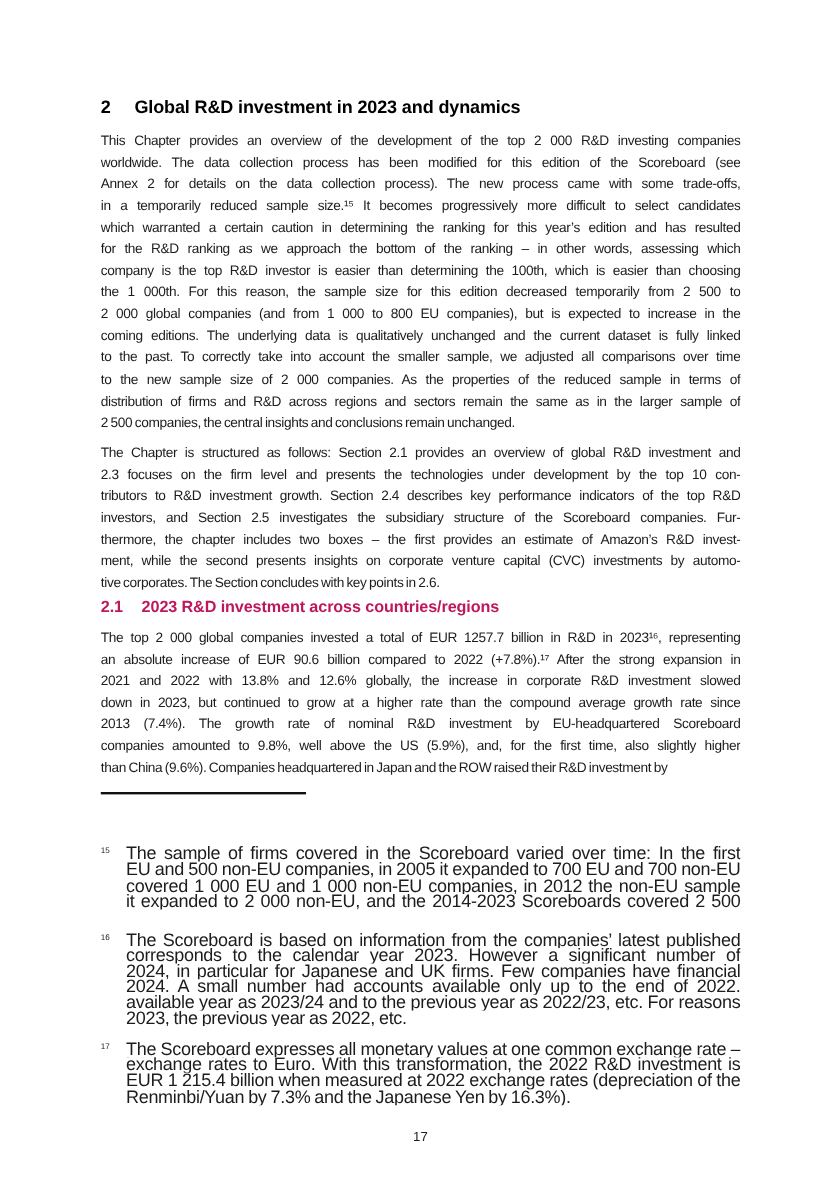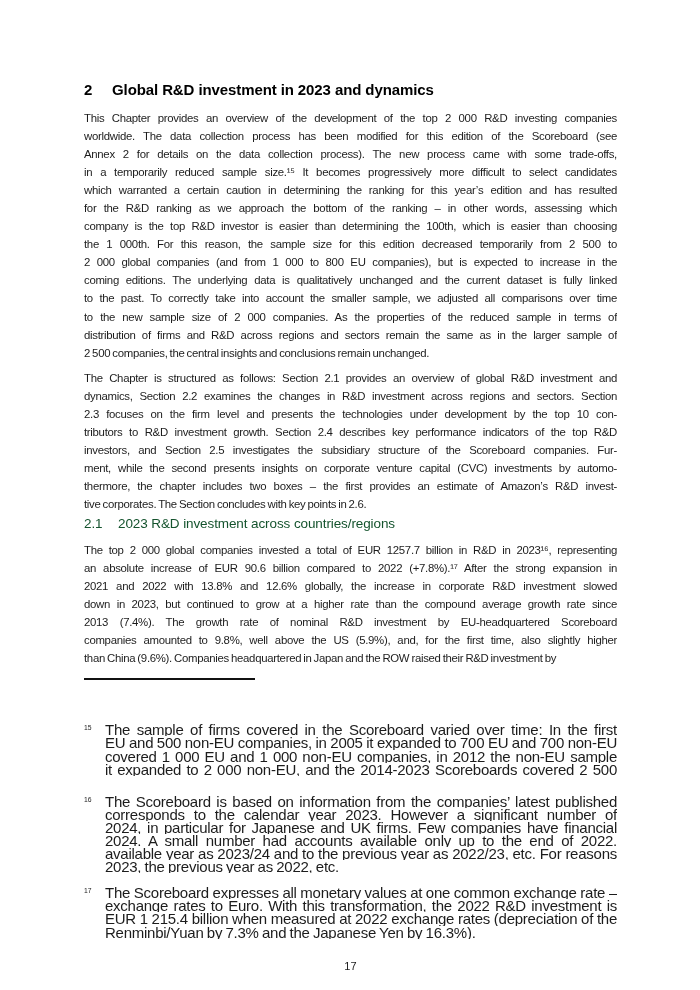--- a/index.html
+++ b/index.html
@@ -16,21 +16,21 @@
   .h1row {
     display:flex;
     font-size:15px; font-weight:bold; color:#000;
     letter-spacing:-0.1px;
     line-height:17px;
     margin:0 0 11px 0;
   }
   .h1row .hnum { width:28px; flex:0 0 28px; }
   .h2row {
     display:flex;
-    font-size:13.5px; font-weight:normal; color:#14532d;
+    font-size:13.5px; font-weight:bold; color:#be185d;
     letter-spacing:-0.1px;
     line-height:17px;
     margin:2px 0 0 0;
   }
   .h2row .hnum { width:34px; flex:0 0 34px; }
   .para {
     font-size:11.4px;
     letter-spacing:-0.3px;
     word-spacing:-0.8px;
   }
@@ -97,26 +97,25 @@
       <div class="tline">2 000 global companies (and from 1 000 to 800 EU companies), but is expected to increase in the</div>
       <div class="tline">coming editions. The underlying data is qualitatively unchanged and the current dataset is fully linked</div>
       <div class="tline">to the past. To correctly take into account the smaller sample, we adjusted all comparisons over time</div>
       <div class="tline">to the new sample size of 2 000 companies. As the properties of the reduced sample in terms of</div>
       <div class="tline">distribution of firms and R&amp;D across regions and sectors remain the same as in the larger sample of</div>
       <div class="tline tlast">2 500 companies, the central insights and conclusions remain unchanged.</div>
     </div>
 
   <div class="para" id="p2">
       <div class="tline">The Chapter is structured as follows: Section 2.1 provides an overview of global R&amp;D investment and</div>
-      <div class="tline">dynamics, Section 2.2 examines the changes in R&amp;D investment across regions and sectors. Section</div>
       <div class="tline">2.3 focuses on the firm level and presents the technologies under development by the top 10 con-</div>
       <div class="tline">tributors to R&amp;D investment growth. Section 2.4 describes key performance indicators of the top R&amp;D</div>
       <div class="tline">investors, and Section 2.5 investigates the subsidiary structure of the Scoreboard companies. Fur-</div>
+      <div class="tline">thermore, the chapter includes two boxes – the first provides an estimate of Amazon’s R&amp;D invest-</div>
       <div class="tline">ment, while the second presents insights on corporate venture capital (CVC) investments by automo-</div>
-      <div class="tline">thermore, the chapter includes two boxes – the first provides an estimate of Amazon’s R&amp;D invest-</div>
       <div class="tline tlast">tive corporates. The Section concludes with key points in 2.6.</div>
     </div>
 
   <div class="h2row">
     <span class="hnum">2.1</span>
     <span>2023 R&amp;D investment across countries/regions</span>
   </div>
 
   <div class="para" id="p3">
       <div class="tline">The top 2 000 global companies invested a total of EUR 1257.7 billion in R&amp;D in 2023¹⁶, representing</div>

